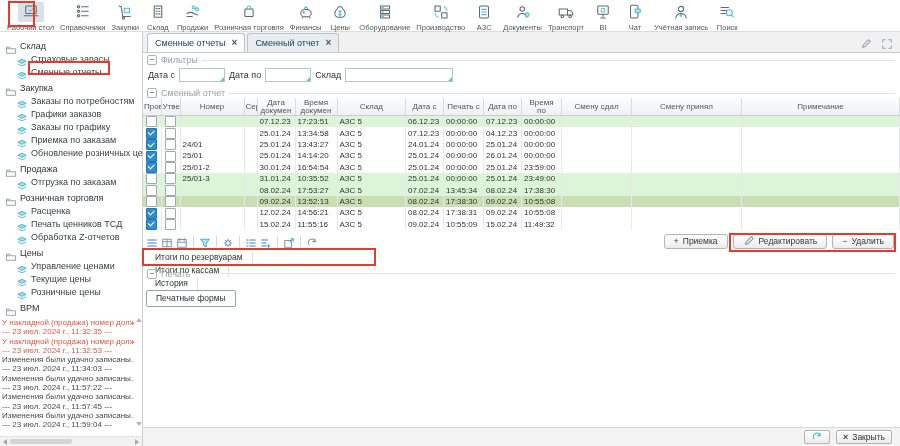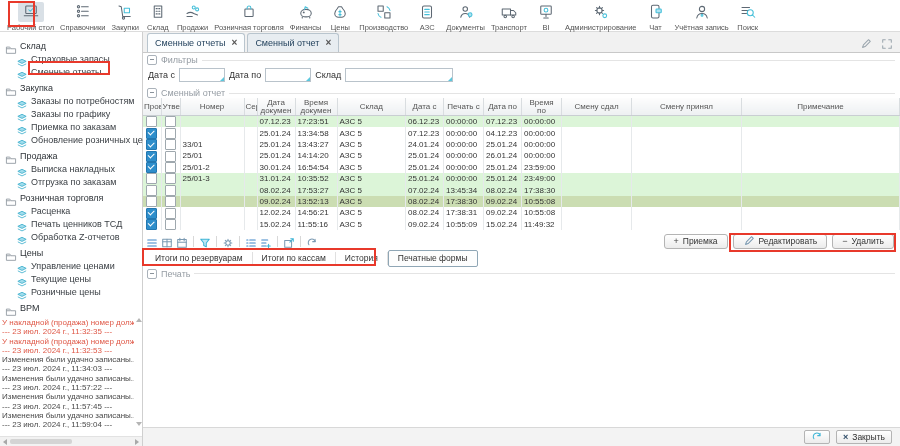--- a/index.html
+++ b/index.html
@@ -100,21 +100,21 @@
 
   .mid-row{display:flex;align-items:center;padding:4px 6px 2px 3px;}
   .grid-tools{display:flex;align-items:center;gap:3px;}
   .vsep{width:1px;height:11px;background:#d8d8d8;margin:0 2px;}
   .action-buttons{margin-left:auto;display:flex;gap:5px;}
   .act-btn{height:15px;padding:0 9px;font-size:8.5px;color:#333;background:linear-gradient(#fff,#ececec);
            border:1px solid #b4b4b4;border-radius:3px;display:flex;align-items:center;gap:4px;
            font-family:"Liberation Sans",sans-serif;cursor:pointer;}
   .act-btn .glyph{font-size:9px;color:#444;}
 
-  .sub-tabs{display:flex;align-items:center;padding-left:3px;height:16px;}
+  .sub-tabs{display:flex;align-items:flex-start;padding-left:3px;height:16px;flex-direction:column;}
   .subtab{font-size:8.5px;color:#333;padding:0 9px;height:13px;line-height:13px;
           border-right:1px solid #e0e0e0;cursor:pointer;white-space:nowrap;}
   .subtab.active{border:1px solid #8fa6b5;background:#fdfdfd;height:15px;line-height:15px;border-radius:2px;}
 
   .print-btn{margin:3px 0 0 8px;height:15px;display:inline-flex;gap:4px;align-items:center;
              font-size:8.5px;color:#333;border:1px solid #b4b4b4;background:linear-gradient(#fff,#ededed);
              border-radius:2px;padding:0 8px;font-family:"Liberation Sans",sans-serif;cursor:pointer;}
 
   .main-spacer{flex:1;}
   .footer{height:18px;border-top:1px solid #d8d8d8;background:#f3f3f3;display:flex;
@@ -214,20 +214,31 @@
           <span class="ico"><svg viewBox="0 0 24 24">
               <path d="M10 5h4l2 3c2 2 3 4 3 6a5 5 0 01-5 5h-4a5 5 0 01-5-5c0-2 1-4 3-6z"></path>
               <path class="c" d="M12 9.5v8M10.5 11.5h3M10.5 15.5h3"></path>
             </svg></span>
         </div>
         <span class="tb-label">Цены</span>
       </div>
       <div class="tb-item">
         <div class="tb-iconbox">
           <span class="ico"><svg viewBox="0 0 24 24">
+              <rect x="6" y="4" width="12" height="4"></rect>
+              <rect x="6" y="10" width="12" height="4"></rect>
+              <rect x="6" y="16" width="12" height="4"></rect>
+              <path class="c" d="M8 6h2M8 12h2M8 18h2"></path>
+            </svg></span>
+        </div>
+        <span class="tb-label">Оборудование</span>
+      </div>
+      <div class="tb-item">
+        <div class="tb-iconbox">
+          <span class="ico"><svg viewBox="0 0 24 24">
               <rect x="4" y="4" width="7" height="7"></rect>
               <rect x="13" y="13" width="7" height="7"></rect>
               <path class="c" d="M16 5a7 7 0 014 5M8 19a7 7 0 01-4-5"></path>
             </svg></span>
         </div>
         <span class="tb-label">Производство</span>
       </div>
       <div class="tb-item">
         <div class="tb-iconbox">
           <span class="ico"><svg viewBox="0 0 24 24">
@@ -264,30 +275,20 @@
               <rect x="5" y="4" width="14" height="11" rx="1"></rect>
               <path d="M12 15v3M9 20h6"></path>
               <circle class="c" cx="12" cy="9.5" r="2.5"></circle>
             </svg></span>
         </div>
         <span class="tb-label">BI</span>
       </div>
       <div class="tb-item">
         <div class="tb-iconbox">
           <span class="ico"><svg viewBox="0 0 24 24">
-              <circle cx="10" cy="10" r="3.5"></circle>
-              <path d="M10 4.5v2M10 13.5v2M4.5 10h2M13.5 10h2M6 6l1.4 1.4M12.6 12.6L14 14M14 6l-1.4 1.4M7.4 12.6L6 14"></path>
-              <circle class="c" cx="17" cy="17" r="2.5"></circle>
-            </svg></span>
-        </div>
-        <span class="tb-label">Администрирование</span>
-      </div>
-      <div class="tb-item">
-        <div class="tb-iconbox">
-          <span class="ico"><svg viewBox="0 0 24 24">
               <rect x="6" y="3" width="10" height="17" rx="2"></rect>
               <rect class="cf" x="12" y="8" width="7" height="5" rx="1"></rect>
             </svg></span>
         </div>
         <span class="tb-label">Чат</span>
       </div>
       <div class="tb-item">
         <div class="tb-iconbox">
           <span class="ico"><svg viewBox="0 0 24 24">
               <circle cx="12" cy="8" r="3.5"></circle>
@@ -346,20 +347,27 @@
                 <path class="cf" d="M7 1.5l5 2.5-5 2.5L2 4z"></path>
                 <path class="c2" d="M2 7l5 2.5L12 7"></path>
               </svg></span>
             <span class="tree-label">Заказы по потребностям</span>
           </div>
           <div class="tree-row item">
             <span class="sico2"><svg viewBox="0 0 14 12">
                 <path class="cf" d="M7 1.5l5 2.5-5 2.5L2 4z"></path>
                 <path class="c2" d="M2 7l5 2.5L12 7"></path>
               </svg></span>
+            <span class="tree-label">Графики заказов</span>
+          </div>
+          <div class="tree-row item">
+            <span class="sico2"><svg viewBox="0 0 14 12">
+                <path class="cf" d="M7 1.5l5 2.5-5 2.5L2 4z"></path>
+                <path class="c2" d="M2 7l5 2.5L12 7"></path>
+              </svg></span>
             <span class="tree-label">Заказы по графику</span>
           </div>
           <div class="tree-row item">
             <span class="sico2"><svg viewBox="0 0 14 12">
                 <path class="cf" d="M7 1.5l5 2.5-5 2.5L2 4z"></path>
                 <path class="c2" d="M2 7l5 2.5L12 7"></path>
               </svg></span>
             <span class="tree-label">Приемка по заказам</span>
           </div>
           <div class="tree-row item">
@@ -368,27 +376,20 @@
                 <path class="c2" d="M2 7l5 2.5L12 7"></path>
               </svg></span>
             <span class="tree-label">Обновление розничных цен</span>
           </div>
           <div class="tree-row folder">
             <span class="sico2"><svg viewBox="0 0 14 12">
                 <path d="M1.5 2.5h4l1.5 2h5.5V10h-11z"></path>
                 <path d="M1.5 4.5h5"></path>
               </svg></span>
             <span class="tree-label">Продажа</span>
-          </div>
-          <div class="tree-row item">
-            <span class="sico2"><svg viewBox="0 0 14 12">
-                <path class="cf" d="M7 1.5l5 2.5-5 2.5L2 4z"></path>
-                <path class="c2" d="M2 7l5 2.5L12 7"></path>
-              </svg></span>
-            <span class="tree-label">Выписка накладных</span>
           </div>
           <div class="tree-row item">
             <span class="sico2"><svg viewBox="0 0 14 12">
                 <path class="cf" d="M7 1.5l5 2.5-5 2.5L2 4z"></path>
                 <path class="c2" d="M2 7l5 2.5L12 7"></path>
               </svg></span>
             <span class="tree-label">Отгрузка по заказам</span>
           </div>
           <div class="tree-row folder">
             <span class="sico2"><svg viewBox="0 0 14 12">
@@ -594,21 +595,21 @@
               <td>00:00:00</td>
               <td>04.12.23</td>
               <td>00:00:00</td>
               <td></td>
               <td></td>
               <td></td>
             </tr>
             <tr>
               <td class="ck"><span class="cb checked"></span></td>
               <td class="ck"><span class="cb"></span></td>
-              <td>33/01</td>
+              <td>24/01</td>
               <td></td>
               <td>25.01.24</td>
               <td>13:43:27</td>
               <td>АЗС 5</td>
               <td>24.01.24</td>
               <td>00:00:00</td>
               <td>25.01.24</td>
               <td>00:00:00</td>
               <td></td>
               <td></td>

